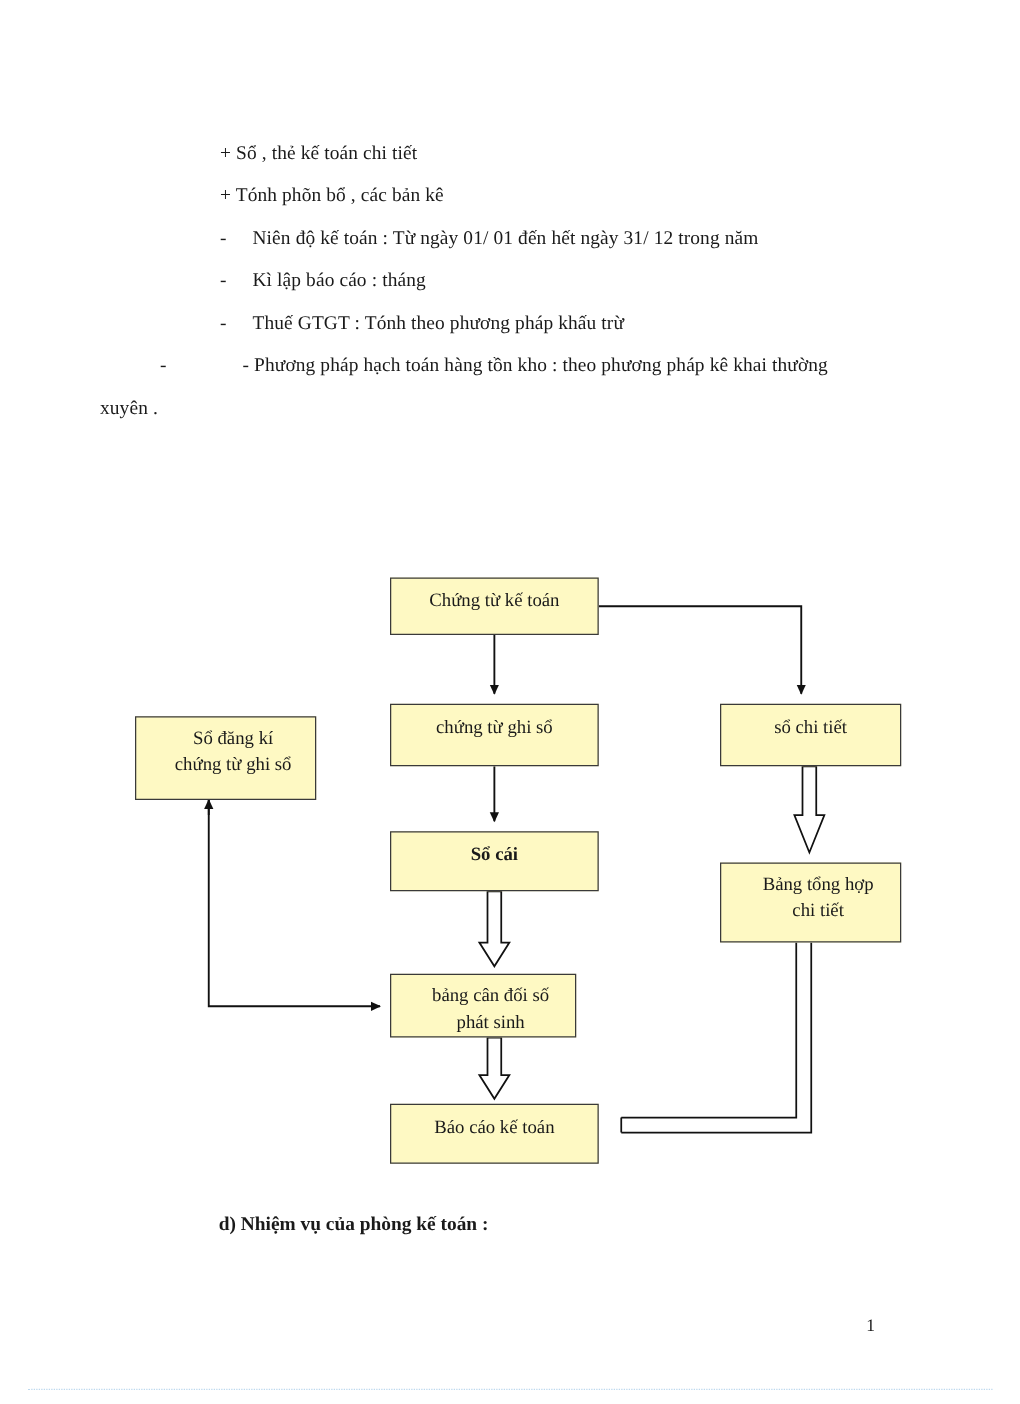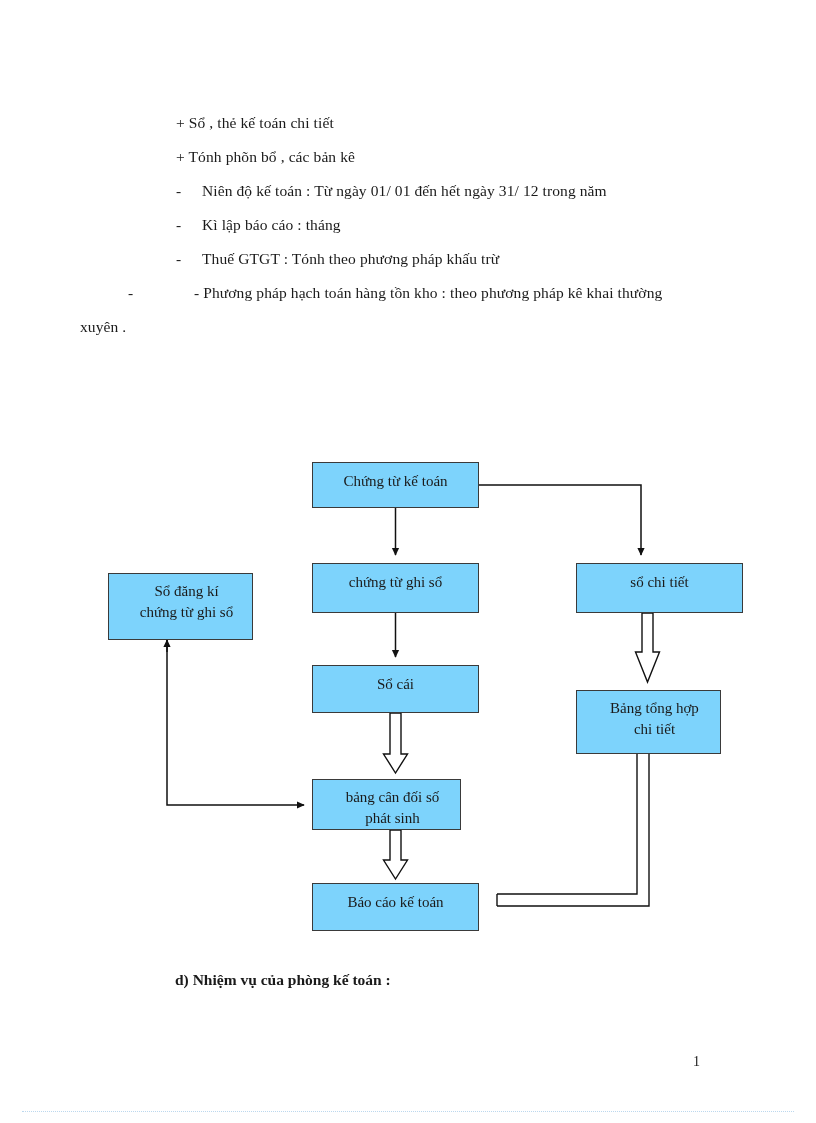--- a/index.html
+++ b/index.html
@@ -66,21 +66,21 @@
     top: 0;
     width: 816px;
     height: 1123px;
     pointer-events: none;
   }
   .flow svg { display: block; }
 
   .node {
     position: absolute;
     border: 1.6px solid #3a3a3a;
-    background: #7dd3fc;
+    background: #fef9c3;
     box-sizing: border-box;
     font-size: 15px;
     line-height: 21px;
     overflow: hidden;
   }
   .node .label {
     display: block;
     padding: 0;
   }
   .node.center .label {
@@ -94,22 +94,22 @@
   }
   .node.lefttext {
     padding: 7px 0 0 12px;
     text-align: center;
   }
 
   
   #n-chungtu-ketoan { left: 312px; top: 462px; width: 167px; height: 46px; }
   #n-so-dangki     { left: 108px; top: 573px; width: 145px; height: 67px; }
   #n-chungtu-ghiso { left: 312px; top: 563px; width: 167px; height: 50px; }
-  #n-so-chitiet    { left: 576px; top: 563px; width: 167px; height: 50px; }
-  #n-so-cai        { left: 312px; top: 665px; width: 167px; height: 48px; }
+  #n-so-chitiet    { left: 576px; top: 563px; width: 145px; height: 50px; }
+  #n-so-cai        { left: 312px; top: 665px; width: 167px; height: 48px; font-weight: bold; }
   #n-bang-tonghop  { left: 576px; top: 690px; width: 145px; height: 64px; }
   #n-bang-candoi   { left: 312px; top: 779px; width: 149px; height: 51px; }
   #n-baocao        { left: 312px; top: 883px; width: 167px; height: 48px; }
 
   
   .footer-heading {
     position: absolute;
     left: 175px;
     top: 971px;
     font-size: 15.5px;

